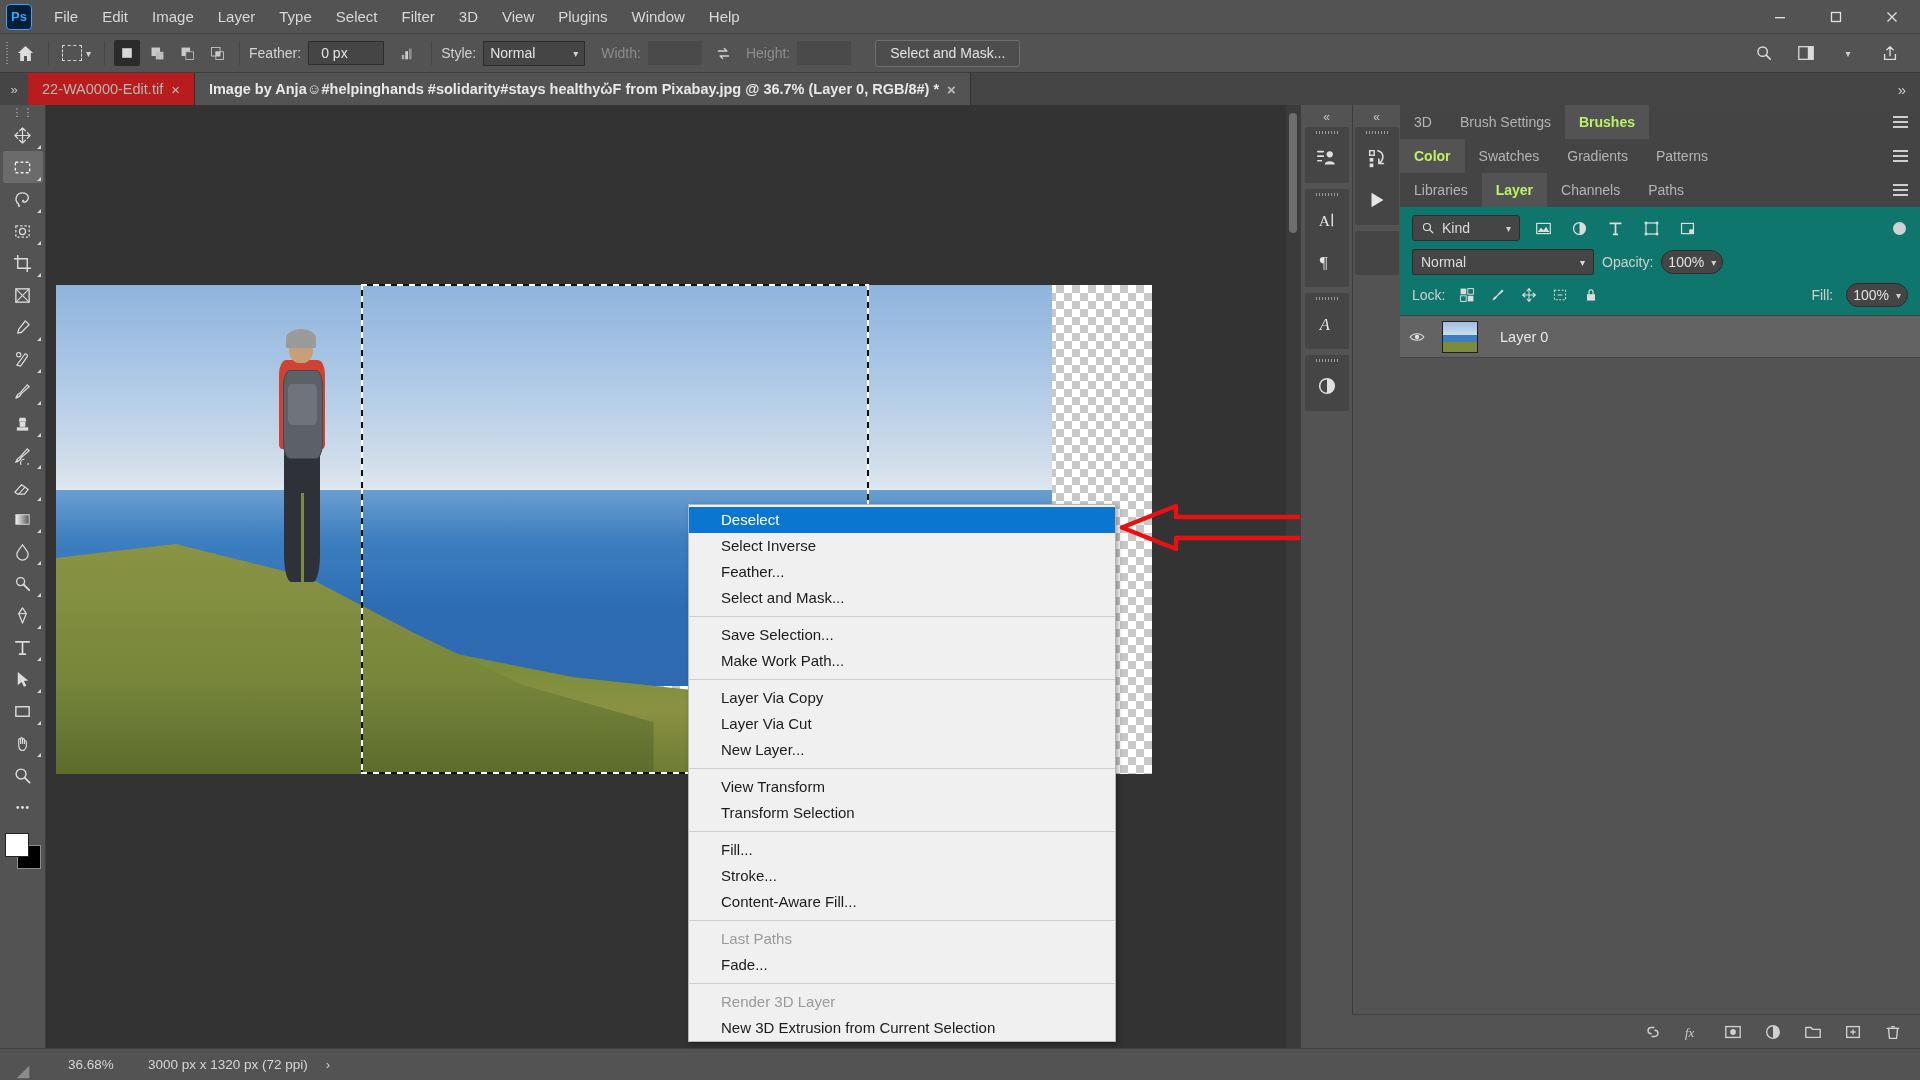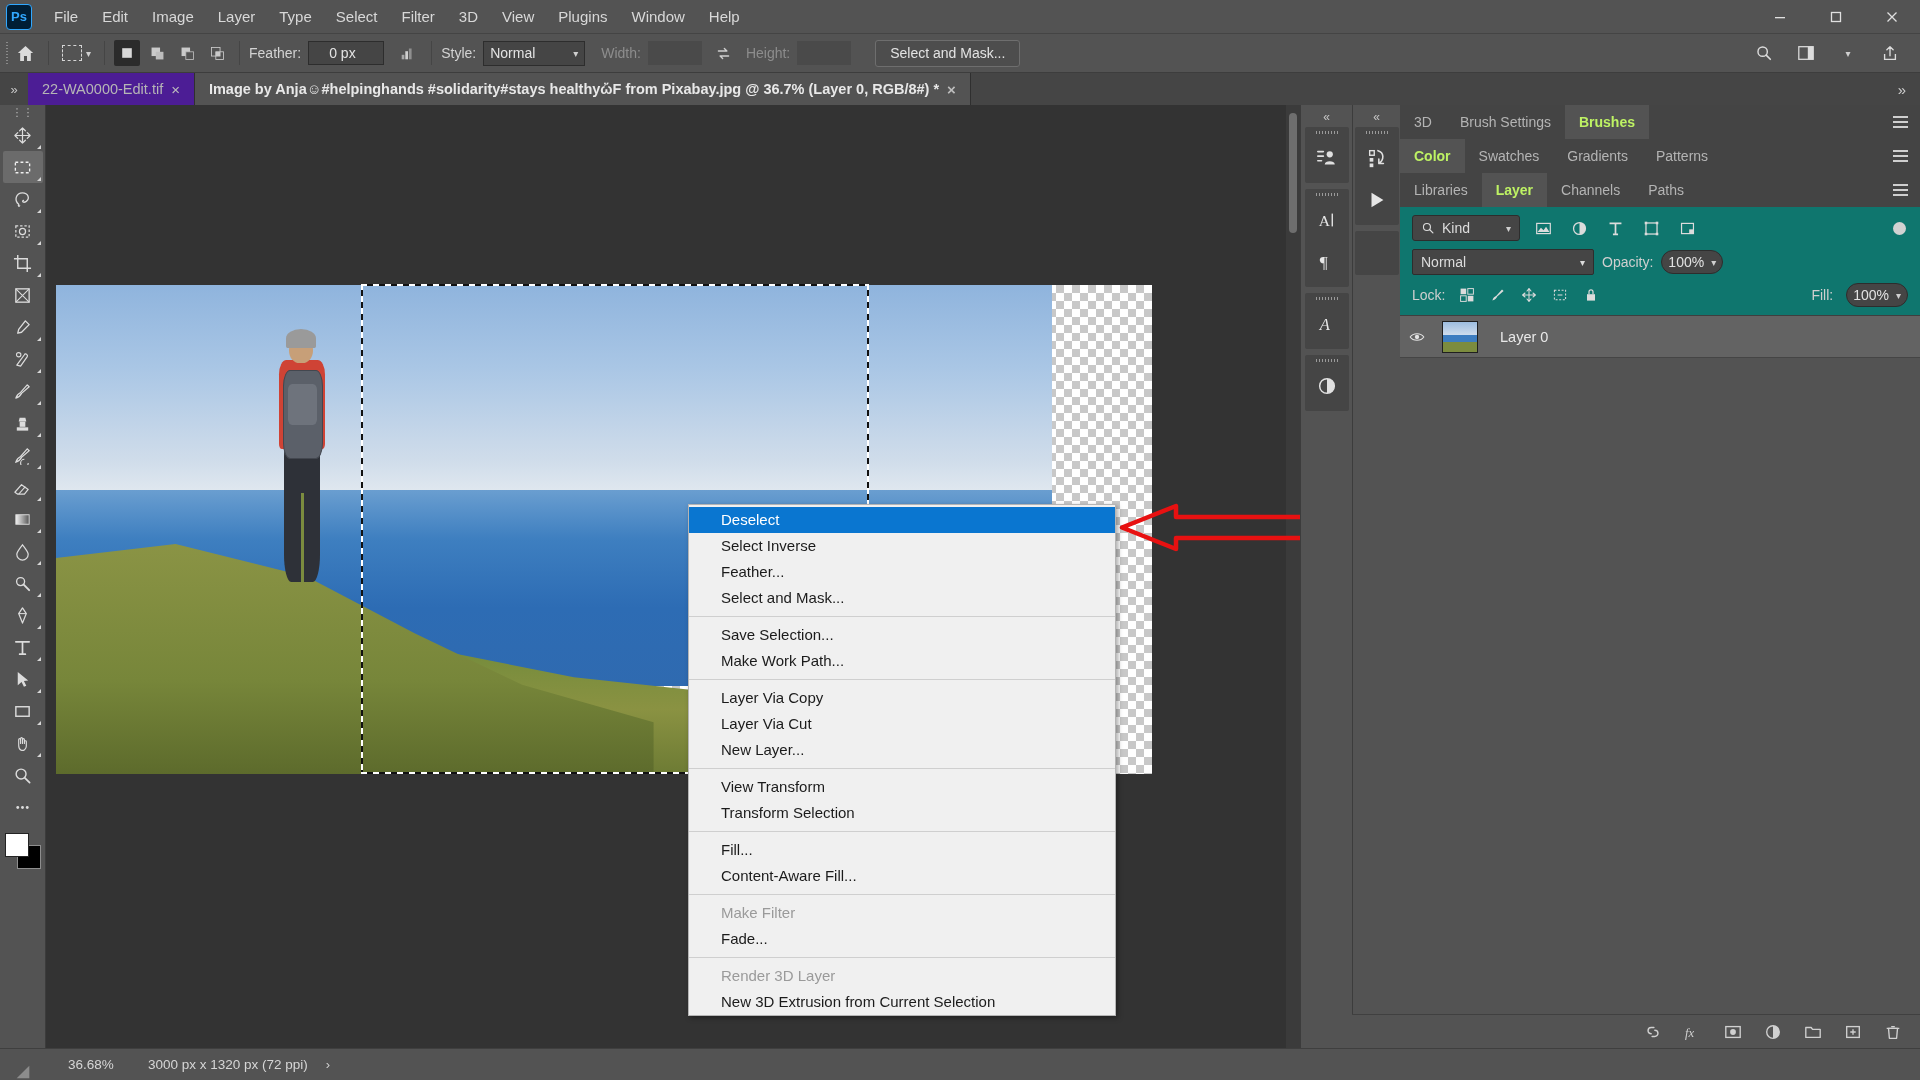--- a/index.html
+++ b/index.html
@@ -62,21 +62,21 @@
   .boolgroup { display: flex; gap: 4px; align-items: center; }
   .boolbtn {
     width: 26px; height: 26px; display: flex; align-items: center; justify-content: center;
     border-radius: 2px;
   }
   .boolbtn.active { background: #2b2b2b; }
   .ob-label { color: #d3d3d3; font-size: 14px; margin-right: 7px; white-space: nowrap; }
   .ob-label.dim { color: #8d8d8d; text-align: right; }
   .ob-input {
     background: #454545; border: 1px solid #2d2d2d; color: #e3e3e3;
-    font-size: 14px; height: 24px; padding: 0 20px; line-height: 22px;
+    font-size: 14px; height: 24px; padding: 0 12px; line-height: 22px;
     font-family: "Liberation Sans", sans-serif;
   }
   .ob-input.disabled { background: #4a4a4a; border-color: #4a4a4a; }
   .ob-select {
     background: #454545; border: 1px solid #2d2d2d; color: #e3e3e3;
     font-size: 14px; height: 25px; padding: 0 6px; display: flex;
     align-items: center; justify-content: space-between; min-width: 100px;
   }
   .selectmask-btn {
     background: #4d4d4d; border: 1px solid #6e6e6e; border-radius: 3px;
@@ -89,21 +89,21 @@
   .tabbar {
     position: absolute; left: 0; top: 73px; width: 1920px; height: 32px;
     background: #454545; display: flex; align-items: stretch;
   }
   .tab-chevron {
     width: 28px; display: flex; align-items: center; justify-content: center;
     color: #c6c6c6; font-size: 13px; background:#454545;
   }
   .tab {
     display: flex; align-items: center; gap: 8px; padding: 0 14px;
-    font-size: 14.5px; color: #b6b6b6; background: #4c1d95;
+    font-size: 14.5px; color: #b6b6b6; background: #b91c1c;
     border-right: 1px solid #2f2f2f; white-space: nowrap;
   }
   .tab.active { background: #535353; color: #e8e8e8; font-weight: bold; }
   .tab .x { color: #bdbdbd; font-size: 15px; }
   .tab-overflow { margin-left: auto; width: 36px; display:flex;align-items:center;justify-content:center;color:#cfcfcf;font-size:15px;}
 
   
   .toolbar {
     position: absolute; left: 0; top: 105px; width: 46px; bottom: 0;
     background: #535353; display: flex; flex-direction: column; align-items: center;
@@ -650,23 +650,24 @@
       <div class="ctx-item">Make Work Path...</div>
       <div class="ctx-sep"></div>
       <div class="ctx-item">Layer Via Copy</div>
       <div class="ctx-item">Layer Via Cut</div>
       <div class="ctx-item">New Layer...</div>
       <div class="ctx-sep"></div>
       <div class="ctx-item">View Transform</div>
       <div class="ctx-item">Transform Selection</div>
       <div class="ctx-sep"></div>
       <div class="ctx-item">Fill...</div>
+      <div class="ctx-item">Stroke...</div>
       <div class="ctx-item">Content-Aware Fill...</div>
       <div class="ctx-sep"></div>
-      <div class="ctx-item disabled">Make Filter</div>
+      <div class="ctx-item disabled">Last Paths</div>
       <div class="ctx-item">Fade...</div>
       <div class="ctx-sep"></div>
       <div class="ctx-item disabled">Render 3D Layer</div>
       <div class="ctx-item">New 3D Extrusion from Current Selection</div>
     </div>
 
   <div class="rightdock">
 
     <div class="mini-col">
       <div class="mini-chev">«</div>

